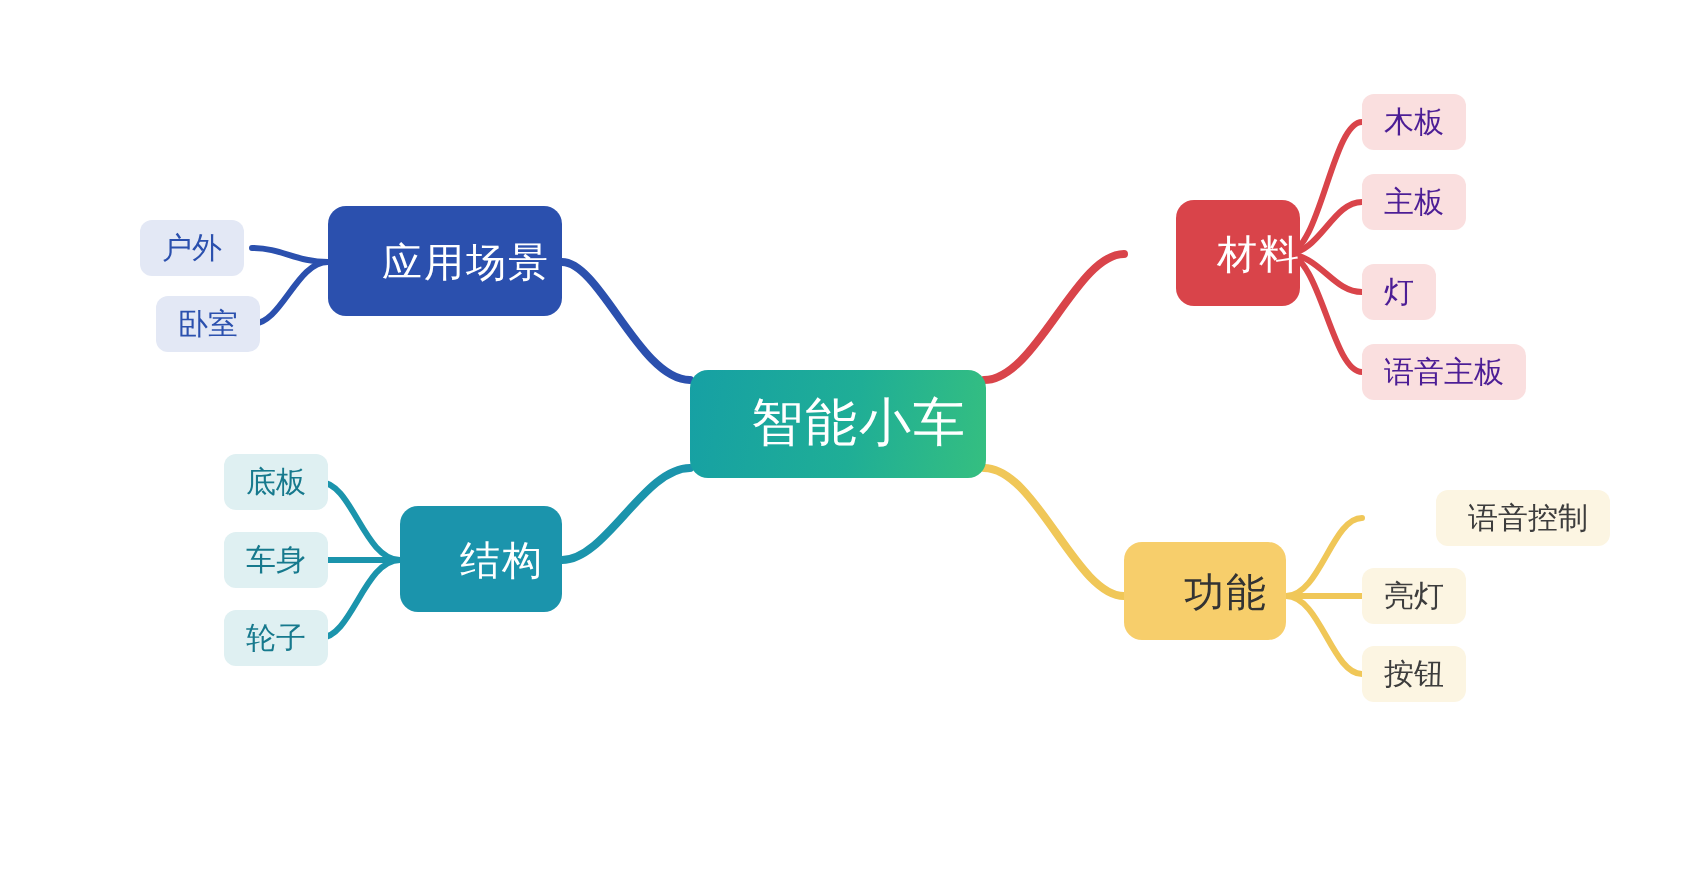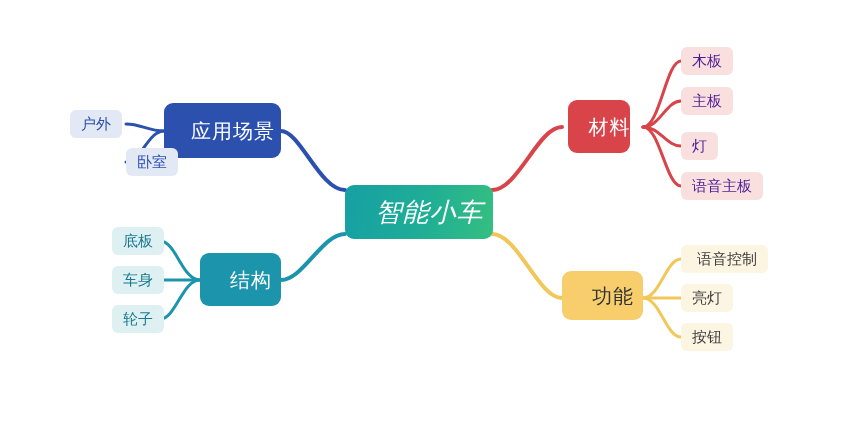--- a/index.html
+++ b/index.html
@@ -39,21 +39,20 @@
   .node-root {
     left: 345px;
     top: 185px;
     width: 148px;
     height: 54px;
     border-radius: 9px;
     background: linear-gradient(100deg, #16a0a4 0%, #1fae96 55%, #35bf80 100%);
     color: #ffffff;
     font-size: 26px;
     letter-spacing: 1px;
-    font-style: italic;
   }
   
   .node-main {
     border-radius: 9px;
     color: #ffffff;
     font-size: 20px;
     letter-spacing: 1px;
   }
   .node-scene {
     left: 164px;
@@ -63,21 +62,21 @@
     background: #2b50ae;
   }
   .node-structure {
     left: 200px;
     top: 253px;
     width: 81px;
     height: 53px;
     background: #1b94ac;
   }
   .node-material {
-    left: 568px;
+    left: 588px;
     top: 100px;
     width: 62px;
     height: 53px;
     background: #d9444a;
   }
   .node-function {
     left: 562px;
     top: 271px;
     width: 81px;
     height: 49px;
@@ -141,28 +140,28 @@
   </svg>
 
   <div class="node node-root">智能小车</div>
 
   <div class="node node-main node-scene">应用场景</div>
   <div class="node node-main node-structure">结构</div>
   <div class="node node-main node-material">材料</div>
   <div class="node node-main node-function">功能</div>
 
   <div class="node node-leaf leaf-blue" style="left:70px; top:110px;text-align:right;">户外</div>
-  <div class="node node-leaf leaf-blue" style="left:78px; top:148px;margin-left:48px;">卧室</div>
+  <div class="node node-leaf leaf-blue" style="left:78px; top:148px;">卧室</div>
 
   <div class="node node-leaf leaf-teal" style="left:112px; top:227px;">底板</div>
   <div class="node node-leaf leaf-teal" style="left:112px; top:266px;">车身</div>
   <div class="node node-leaf leaf-teal" style="left:112px; top:305px;">轮子</div>
 
   <div class="node node-leaf leaf-red" style="left:681px; top:47px;">木板</div>
   <div class="node node-leaf leaf-red" style="left:681px; top:87px;">主板</div>
   <div class="node node-leaf leaf-red" style="left:681px; top:132px;">灯</div>
   <div class="node node-leaf leaf-red" style="left:681px; top:172px;">语音主板</div>
 
-  <div class="node node-leaf leaf-yellow" style="left:681px; top:245px;padding-left:16px;">语音控制</div>
+  <div class="node node-leaf leaf-yellow" style="left:718px; top:245px;padding-left:16px;">语音控制</div>
   <div class="node node-leaf leaf-yellow" style="left:681px; top:284px;">亮灯</div>
   <div class="node node-leaf leaf-yellow" style="left:681px; top:323px;">按钮</div>
 
 </div>
 
 </body></html>

